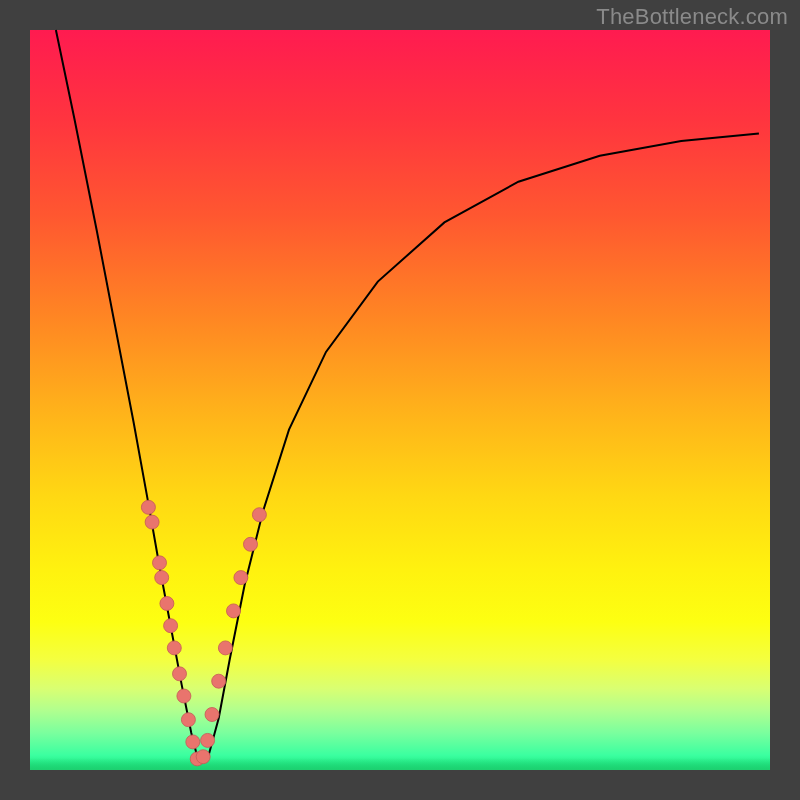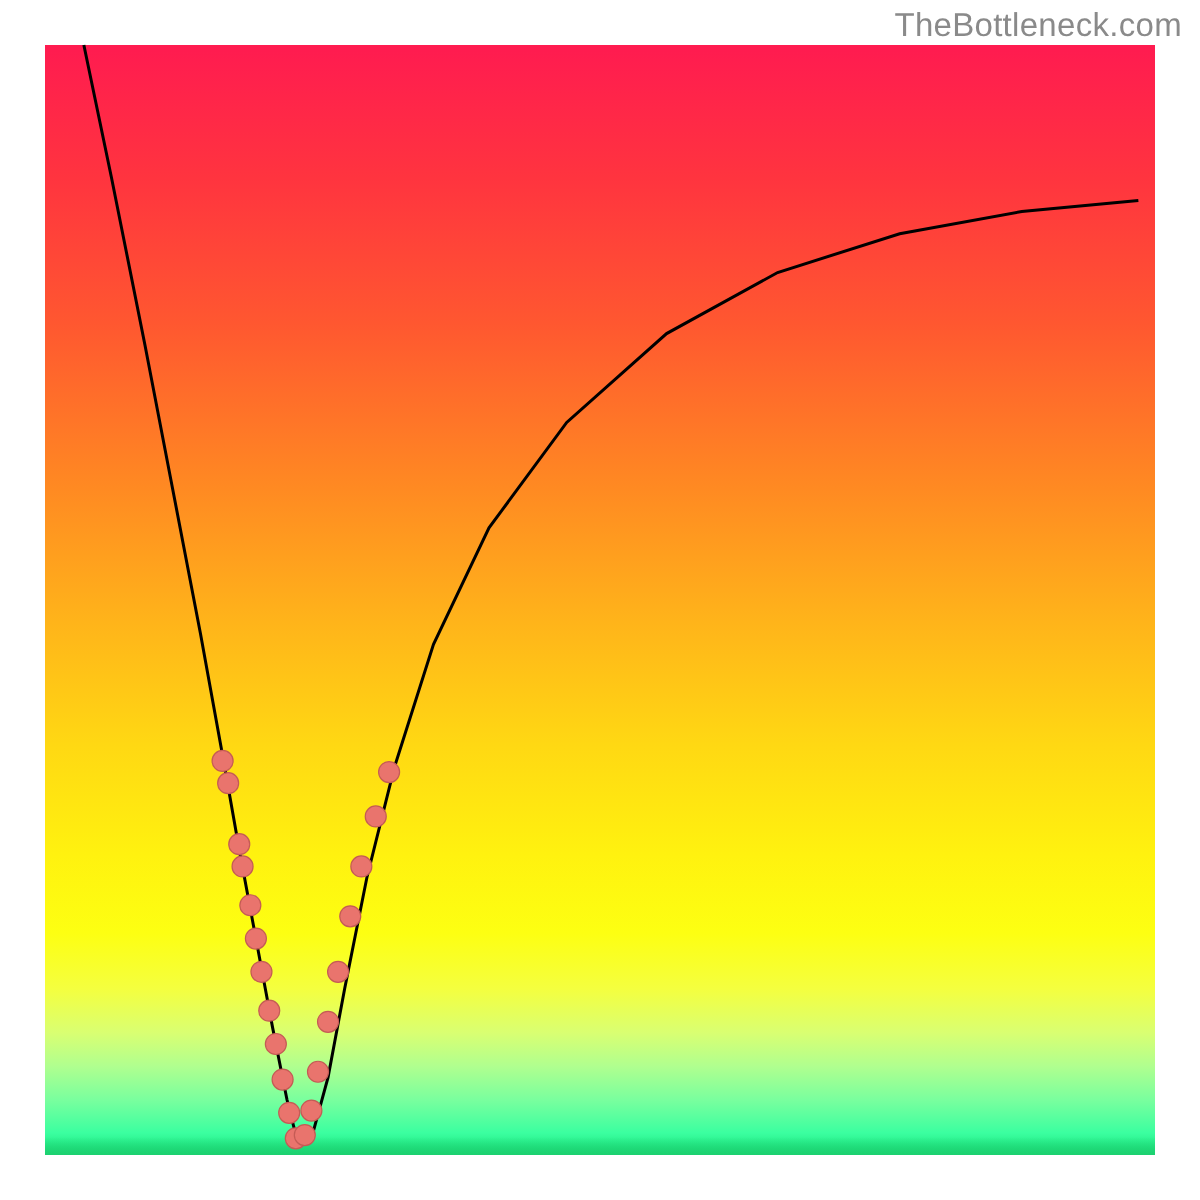--- a/index.html
+++ b/index.html
@@ -7,21 +7,21 @@
     padding: 0;
     width: 800px;
     height: 800px;
     overflow: hidden;
     background: #000;
     font-family: Arial, Helvetica, sans-serif;
   }
   .frame {
     position: absolute;
     inset: 0;
-    background: #ffffff;
+    background: #404040;
   }
   .plot {
     position: absolute;
     left: 30px;
     top: 30px;
     width: 740px;
     height: 740px;
     
     background: linear-gradient(
       to bottom,

